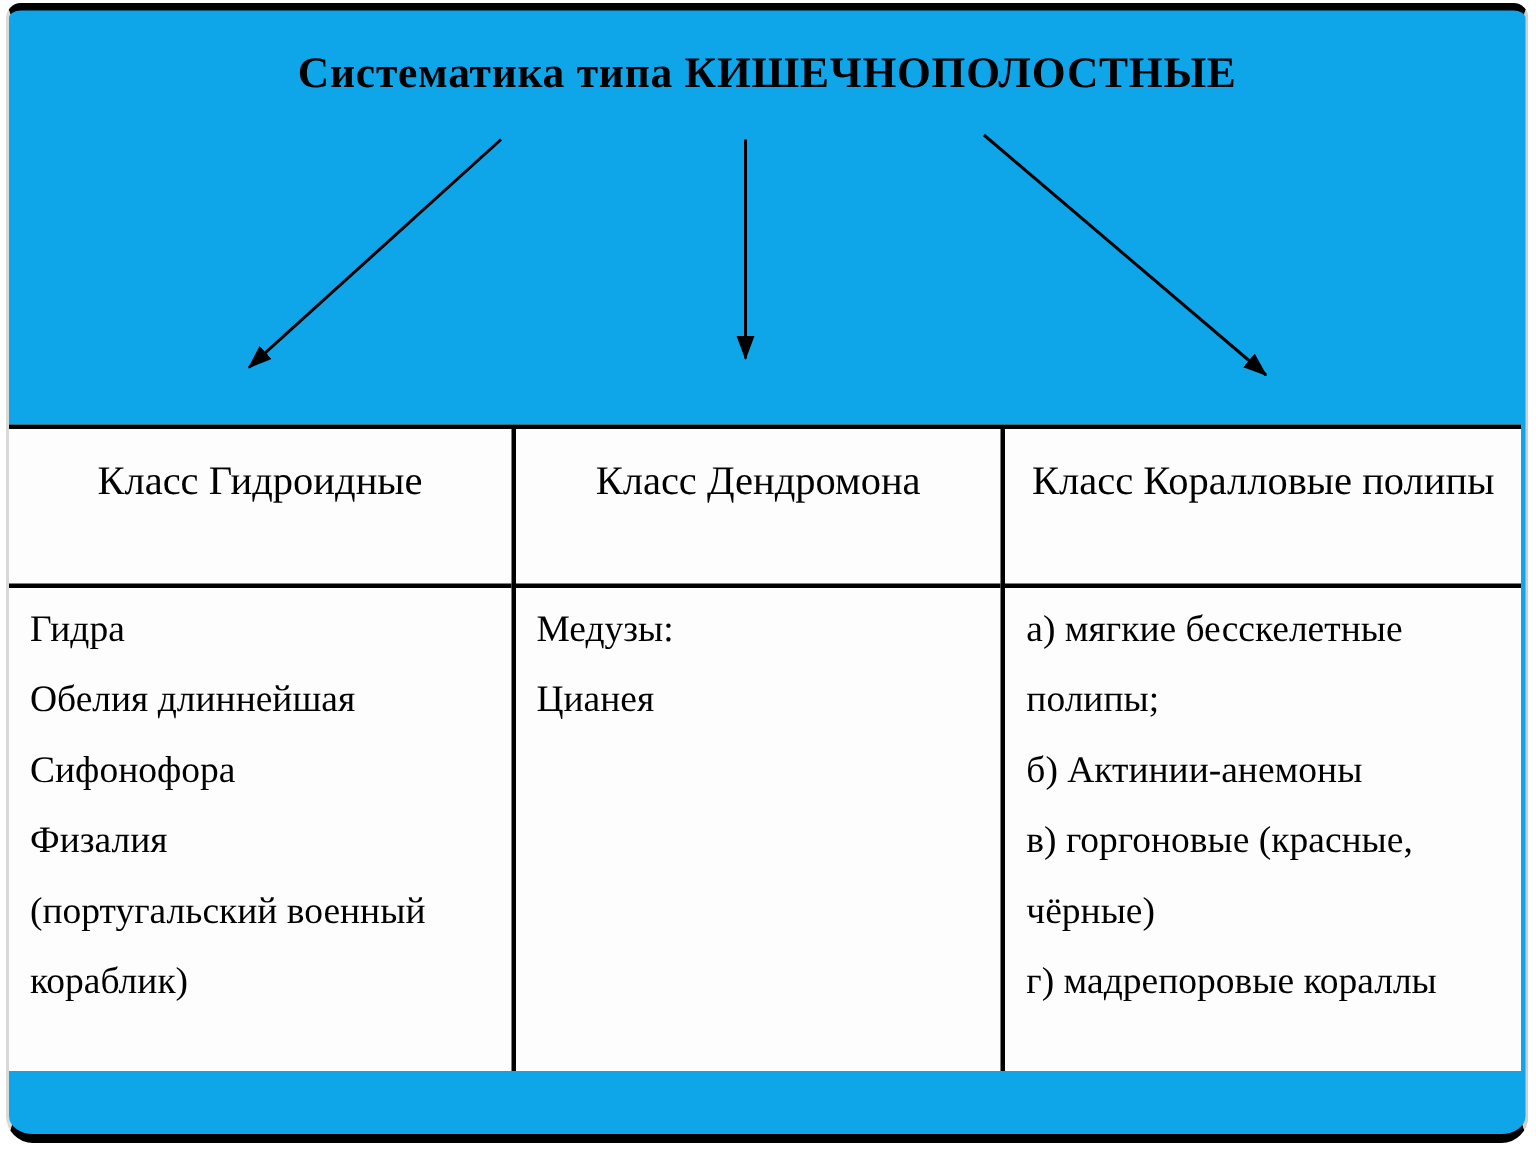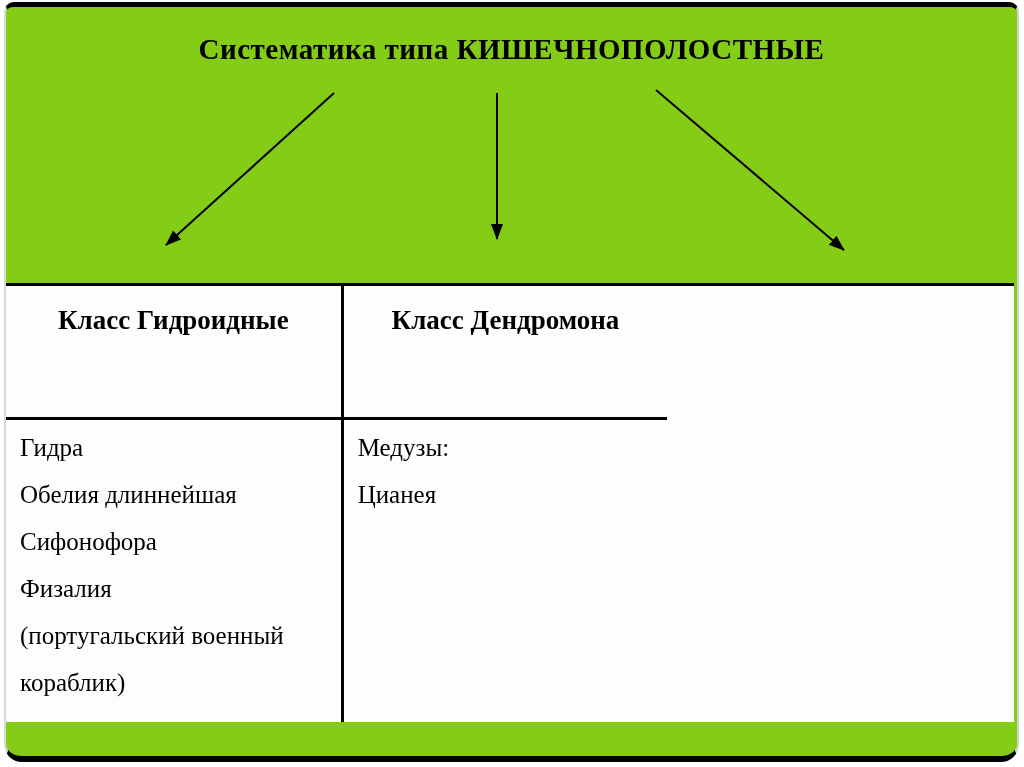--- a/index.html
+++ b/index.html
@@ -12,21 +12,21 @@
     font-family: "Liberation Serif", serif;
     color: #000000;
   }
 
   .slide-card {
     position: absolute;
     left: 4px;
     right: 5px;
     top: 2px;
     bottom: 5px;
-    background: #84cc16;
+    background: #0ea5e9;
     border-top: 5px solid #000000;
     border-bottom: 6px solid #000000;
     border-left: 2px solid #d9d9d9;
     border-right: 2px solid #cfcfcf;
     border-radius: 10px 10px 18px 18px;
     box-sizing: border-box;
   }
 
   .slide-title {
     position: absolute;
@@ -63,26 +63,26 @@
     box-sizing: border-box;
     min-height: 428px;
   }
   .class-col.c0 { flex: 0 0 33.2%; }
   .class-col.c1 { flex: 0 0 32.4%; }
   .class-col.c2 { flex: 1 1 auto; }
   .class-col + .class-col { border-left: 3px solid #000000; }
 
   .col-header {
     box-sizing: border-box;
-    height: 134px;
+    height: 106px;
     padding: 10px 14px 0 14px;
     border-bottom: 3px solid #000000;
     text-align: center;
     font-size: 27px;
-    font-weight: bold;
+    font-weight: normal;
     line-height: 49px;
   }
 
   .col-items {
     margin: 0;
     padding: 4px 10px 16px 14px;
     list-style: none;
     font-size: 25px;
     line-height: 47px;
   }
@@ -119,15 +119,24 @@
     </div>
 
     <div class="class-col c1">
       <div class="col-header">Класс Дендромона</div>
       <ul class="col-items">
           <li>Медузы:</li>
           <li>Цианея</li>
         </ul>
     </div>
 
+    <div class="class-col c2">
+      <div class="col-header">Класс Коралловые полипы</div>
+      <ul class="col-items">
+          <li>а) мягкие бесскелетные полипы;</li>
+          <li>б) Актинии-анемоны</li>
+          <li>в) горгоновые (красные, чёрные)</li>
+          <li>г) мадрепоровые кораллы</li>
+        </ul>
+    </div>
 
   </div>
 </div>
 
 </body></html>

